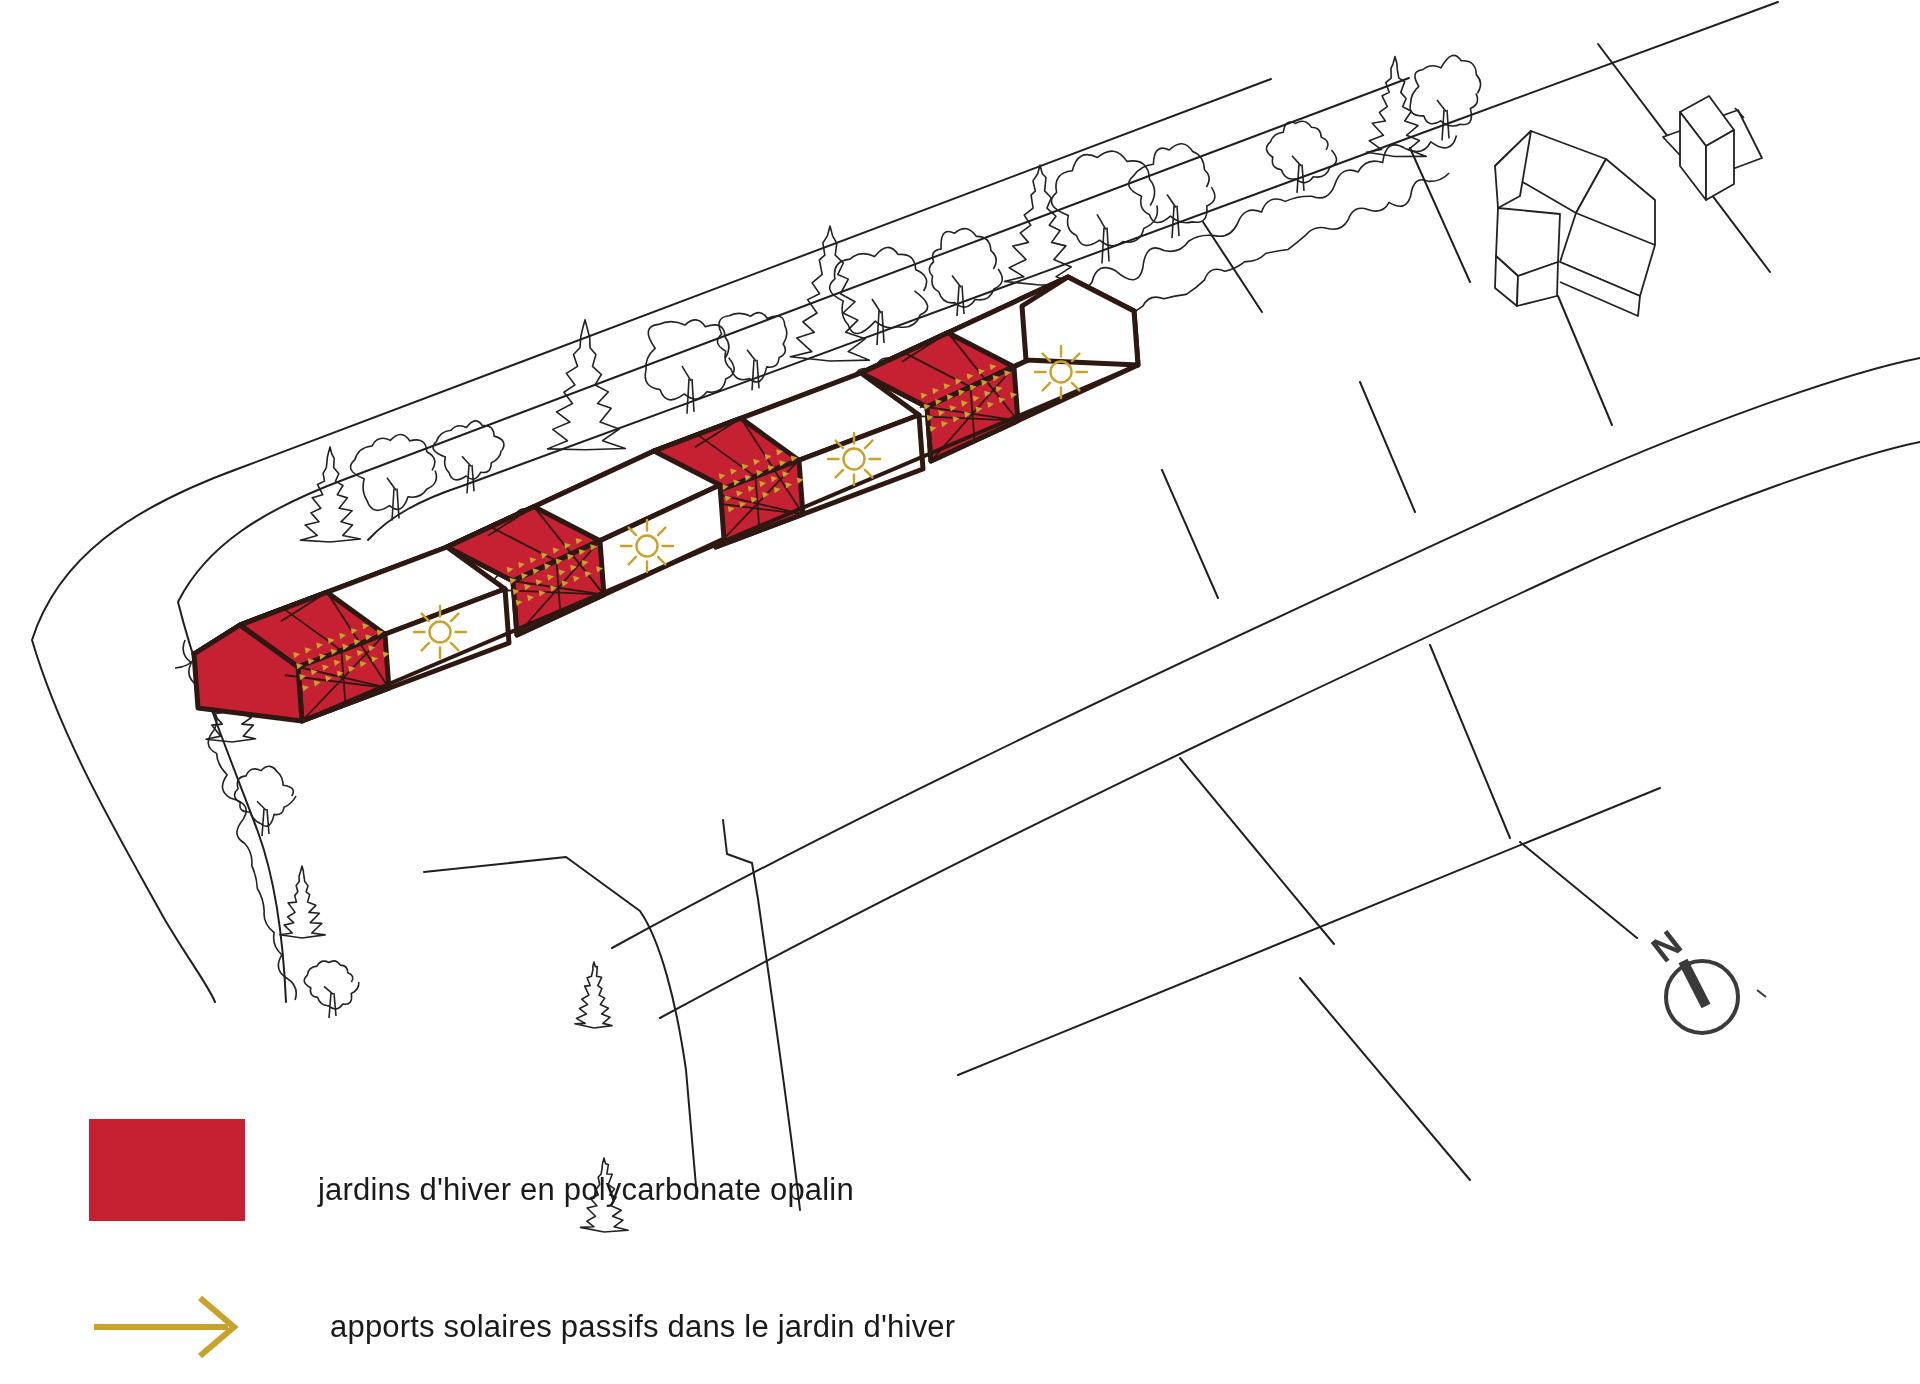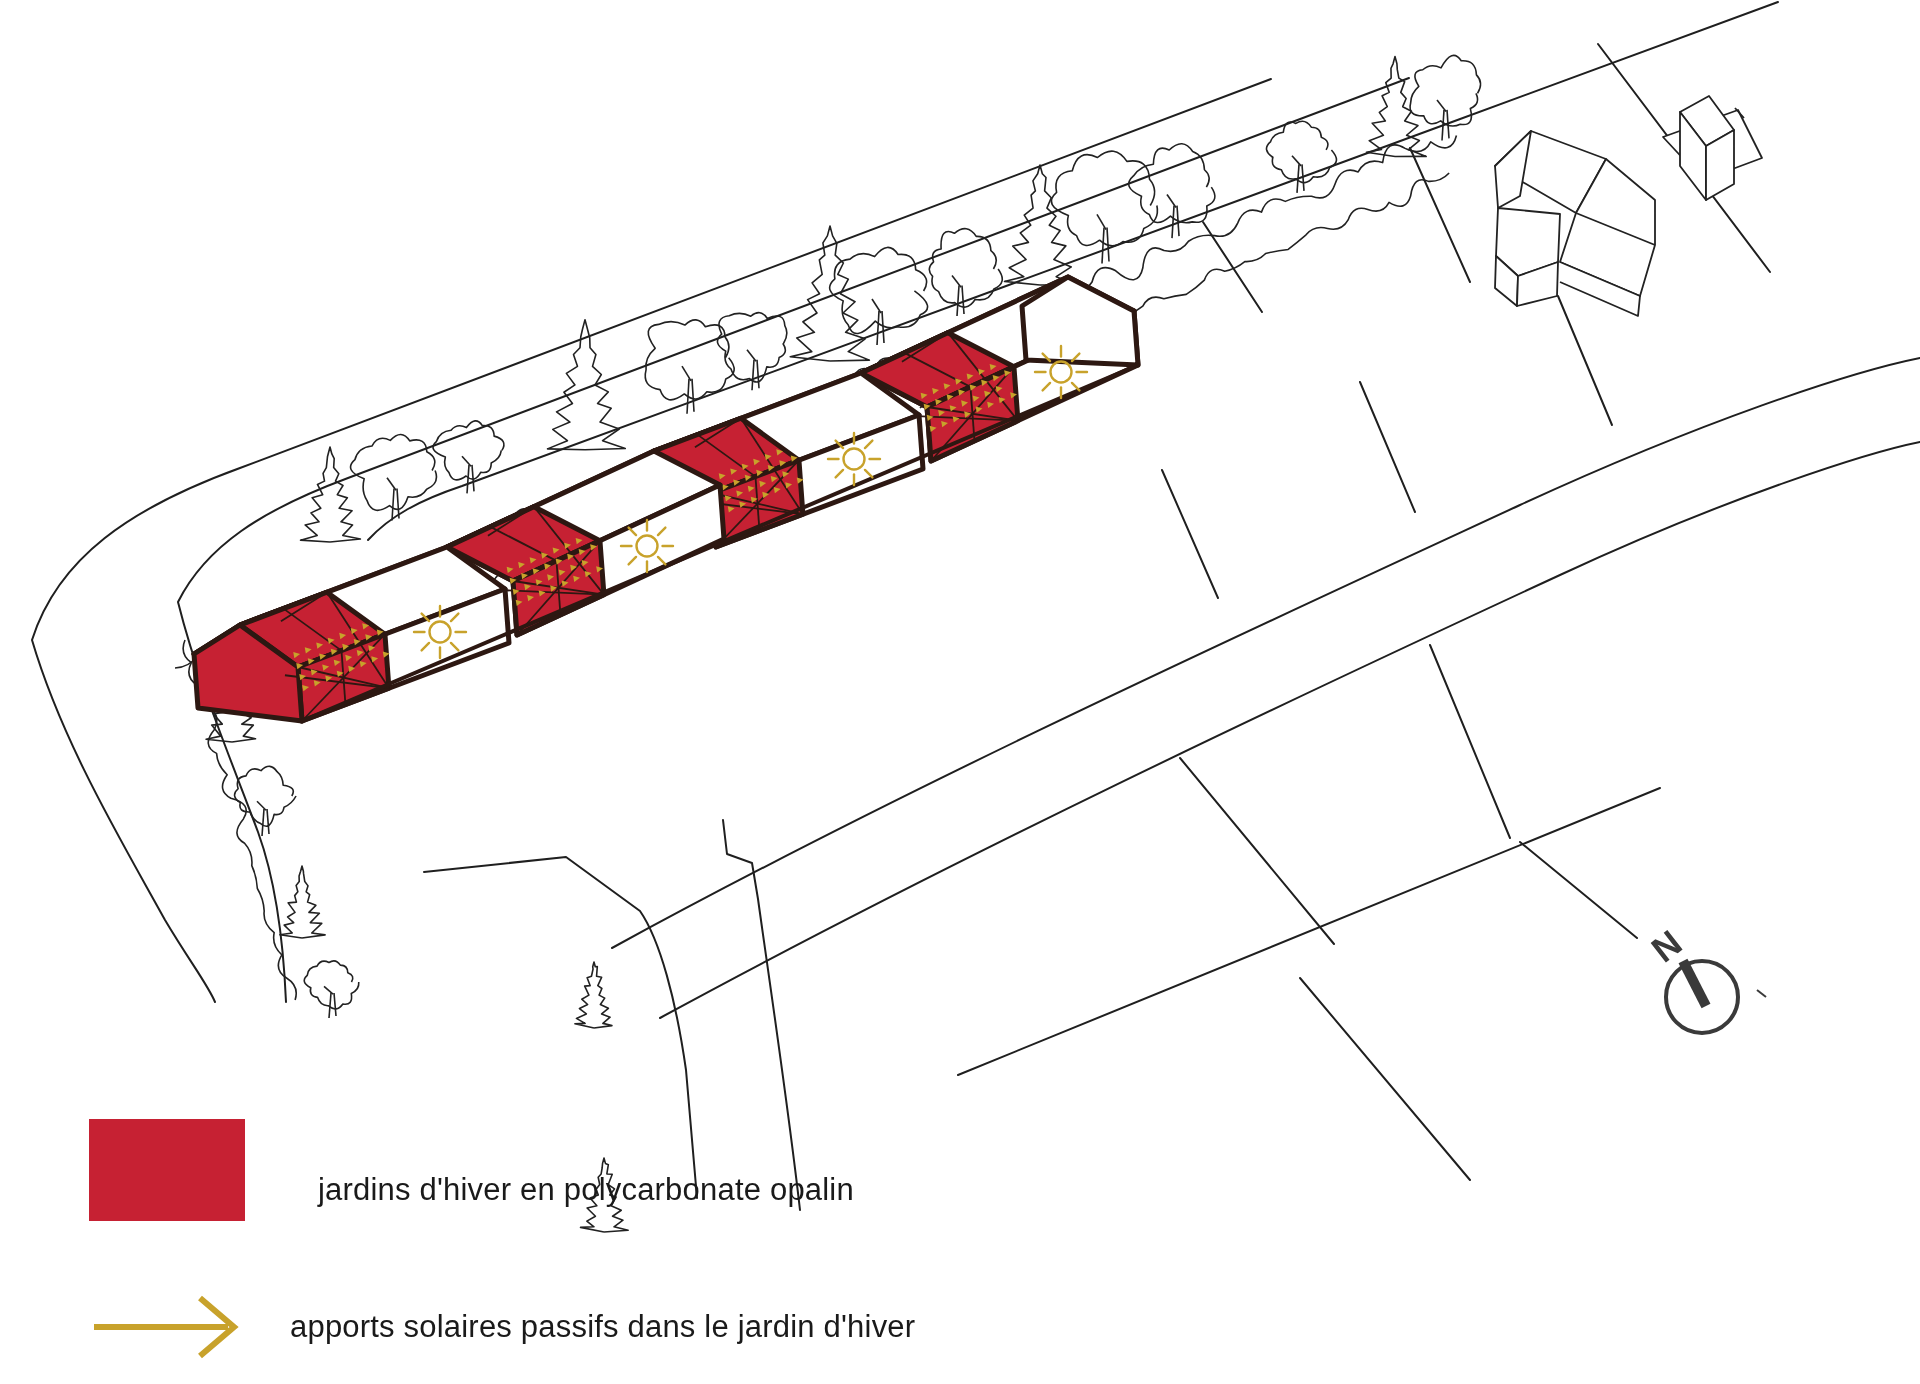--- a/index.html
+++ b/index.html
@@ -368,16 +368,16 @@
       </svg>
       <span class="label" style="margin-left:72px;margin-top:40px;">jardins d'hiver en polycarbonate opalin</span>
     </div>
     <div class="legend-row" style="left:88px;top:1288px;">
       <svg class="swatch" width="158" height="78">
         <g stroke="#C8A22B" stroke-width="6" fill="none">
           <line x1="6" y1="39" x2="140" y2="39"></line>
           <polyline points="112,10 146,39 112,68"></polyline>
         </g>
       </svg>
-      <span class="label" style="margin-left:44px;">apports solaires passifs dans le jardin d'hiver</span>
+      <span class="label" style="margin-left:84px;">apports solaires passifs dans le jardin d'hiver</span>
     </div>
   </div>
 </div>
 
 </body></html>

